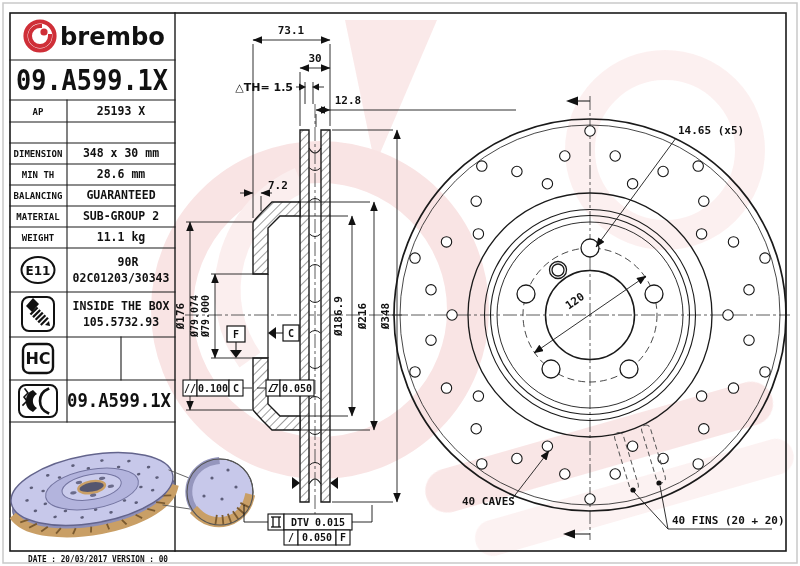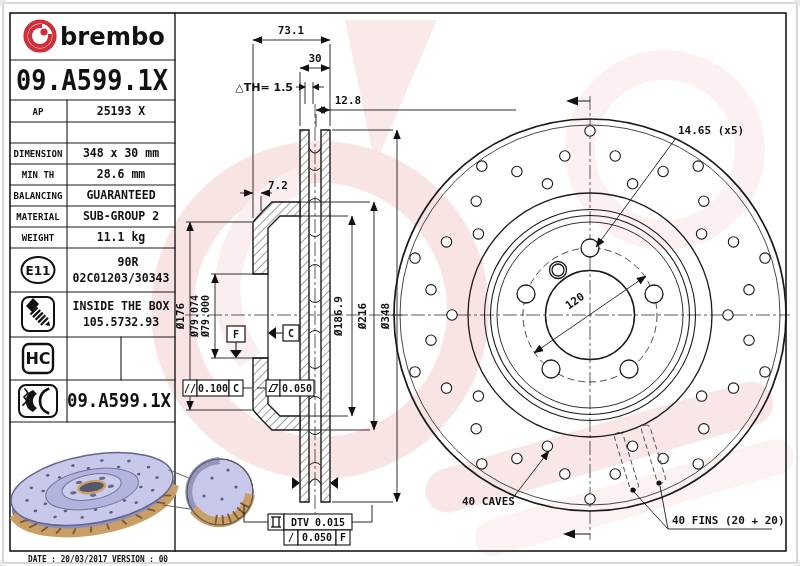--- a/index.html
+++ b/index.html
@@ -1,16 +1,16 @@
 <!DOCTYPE html>
 <html><head>
 <meta charset="utf-8">
 <style>
   html,body{margin:0;padding:0;background:#e8e8e8;}
-  .sheet{width:800px;height:566px;background:#ffffff;position:relative;overflow:hidden;border-radius:10px;}
+  .sheet{width:800px;height:566px;background:#ffffff;position:relative;overflow:hidden;}
   svg{display:block;}
   text{fill:#111;}
   .lbl  {font:bold 9px  "DejaVu Sans Mono", monospace;}
   .val  {font:bold 11.5px "DejaVu Sans Mono", monospace;}
   .dim  {font:bold 11px "DejaVu Sans Mono", monospace;}
   .dimS {font:bold 10px "DejaVu Sans Mono", monospace;}
   .th   {font:bold 11px "DejaVu Sans", sans-serif;}
   .pn   {font:bold 28px "DejaVu Sans Mono", monospace;}
   .pn2  {font:bold 19px "DejaVu Sans Mono", monospace;}
   .brand{font:bold 24px "DejaVu Sans", sans-serif;}

